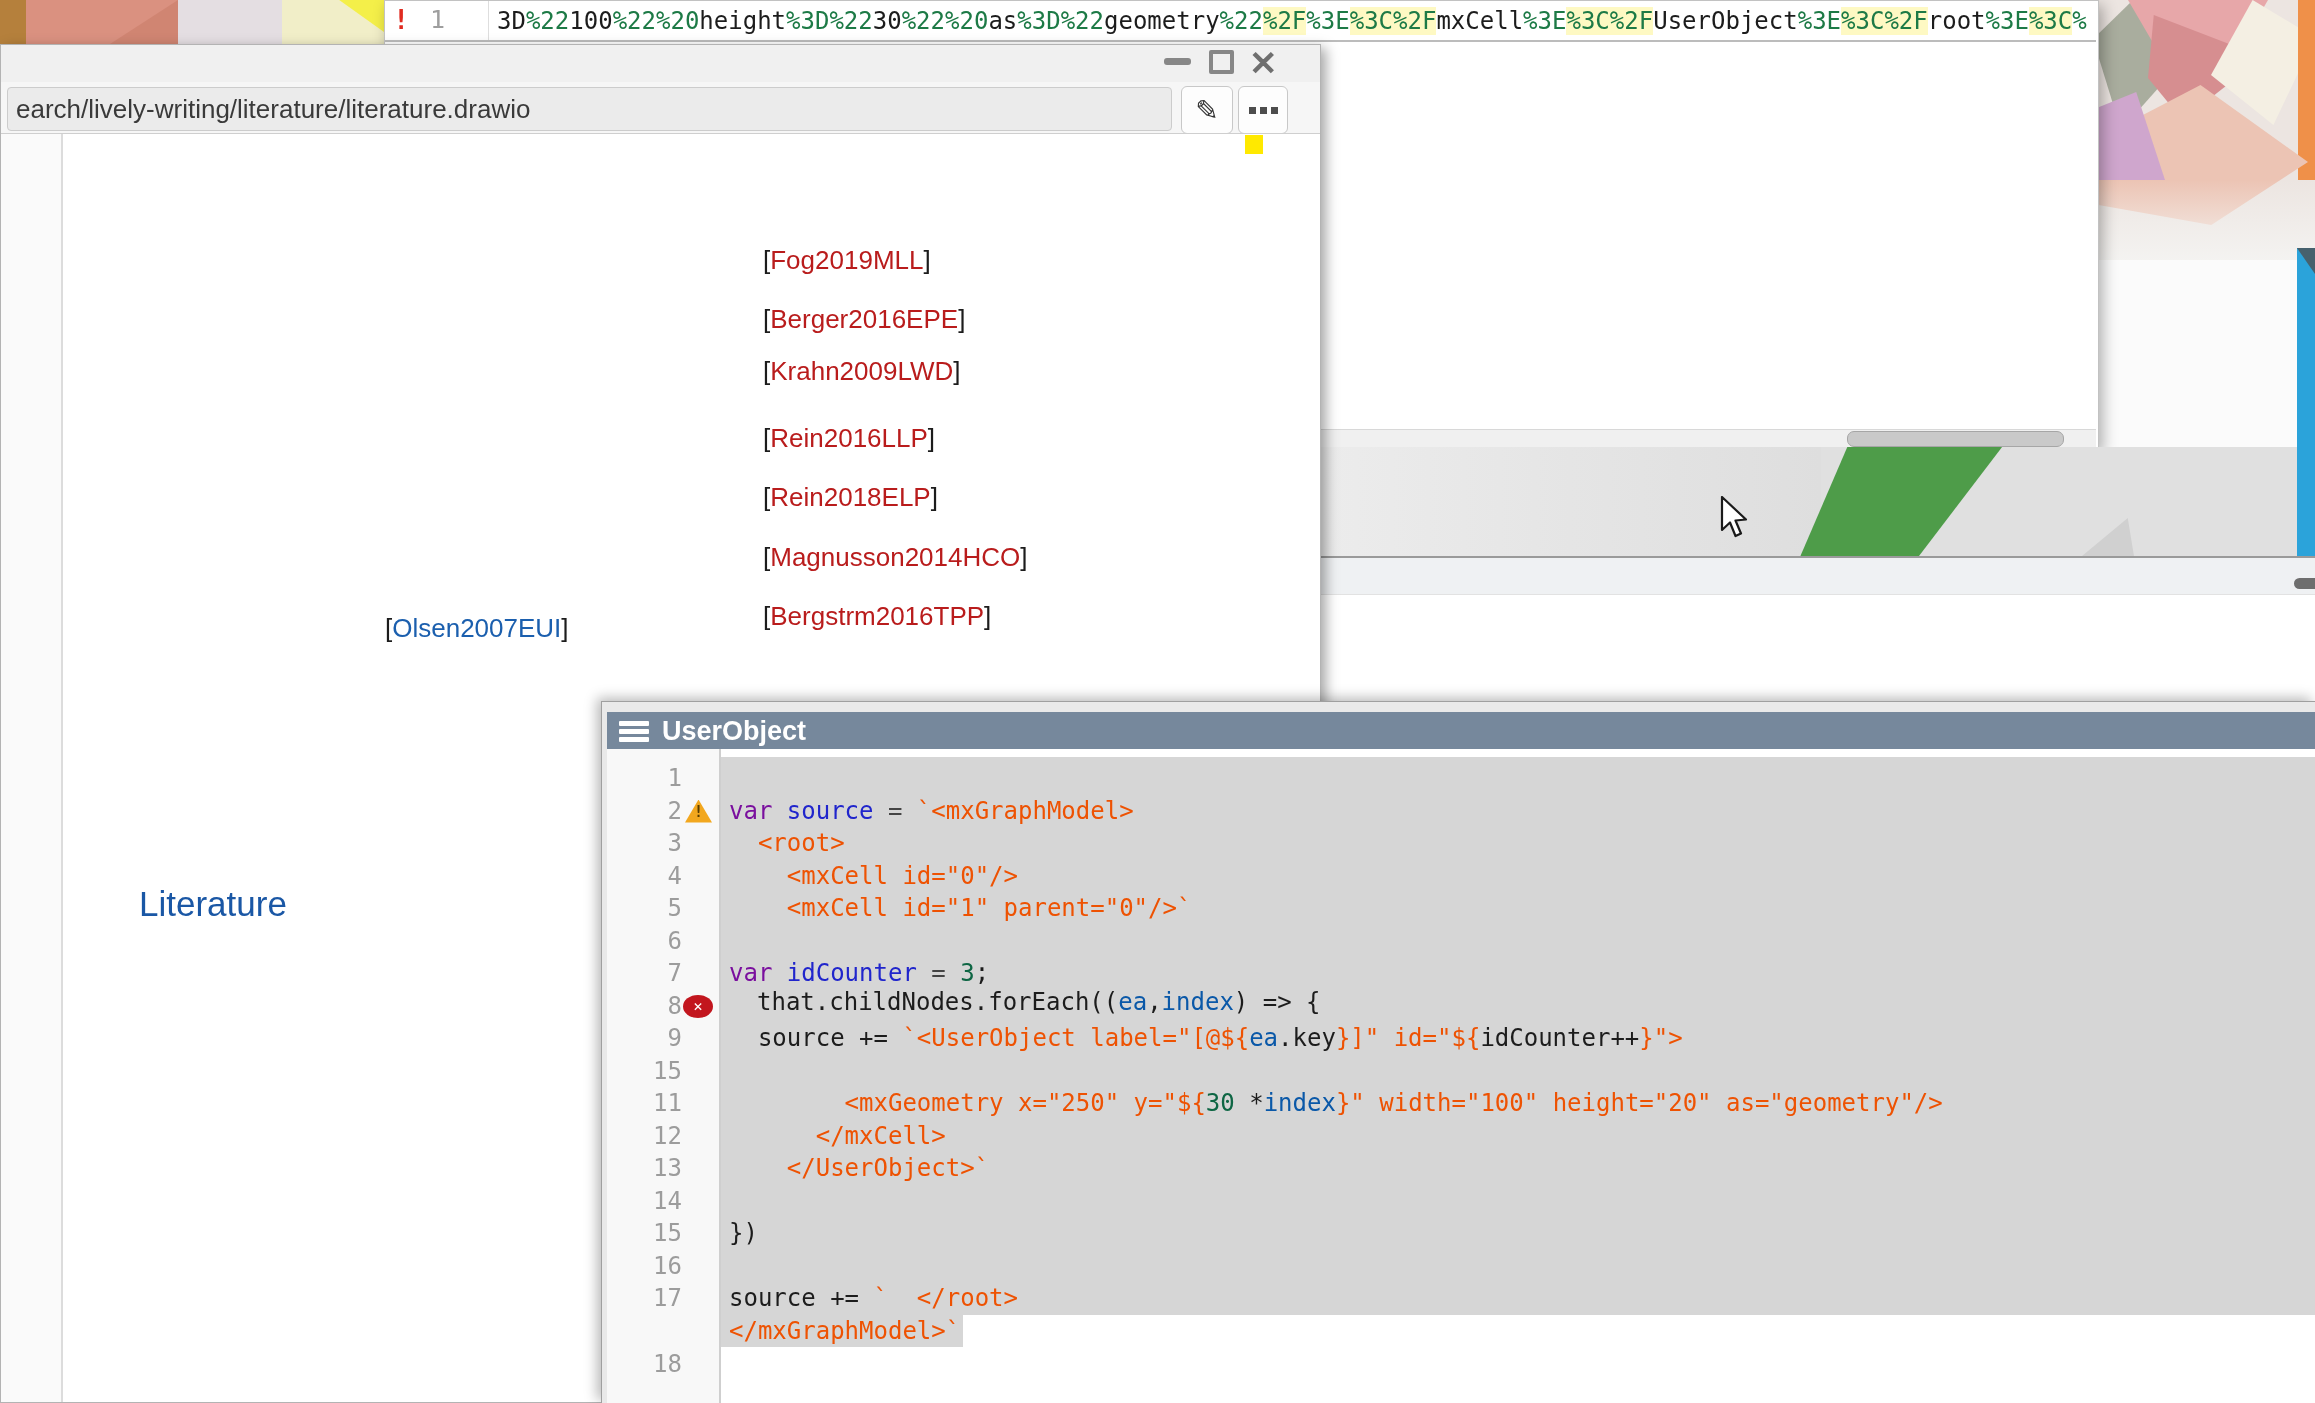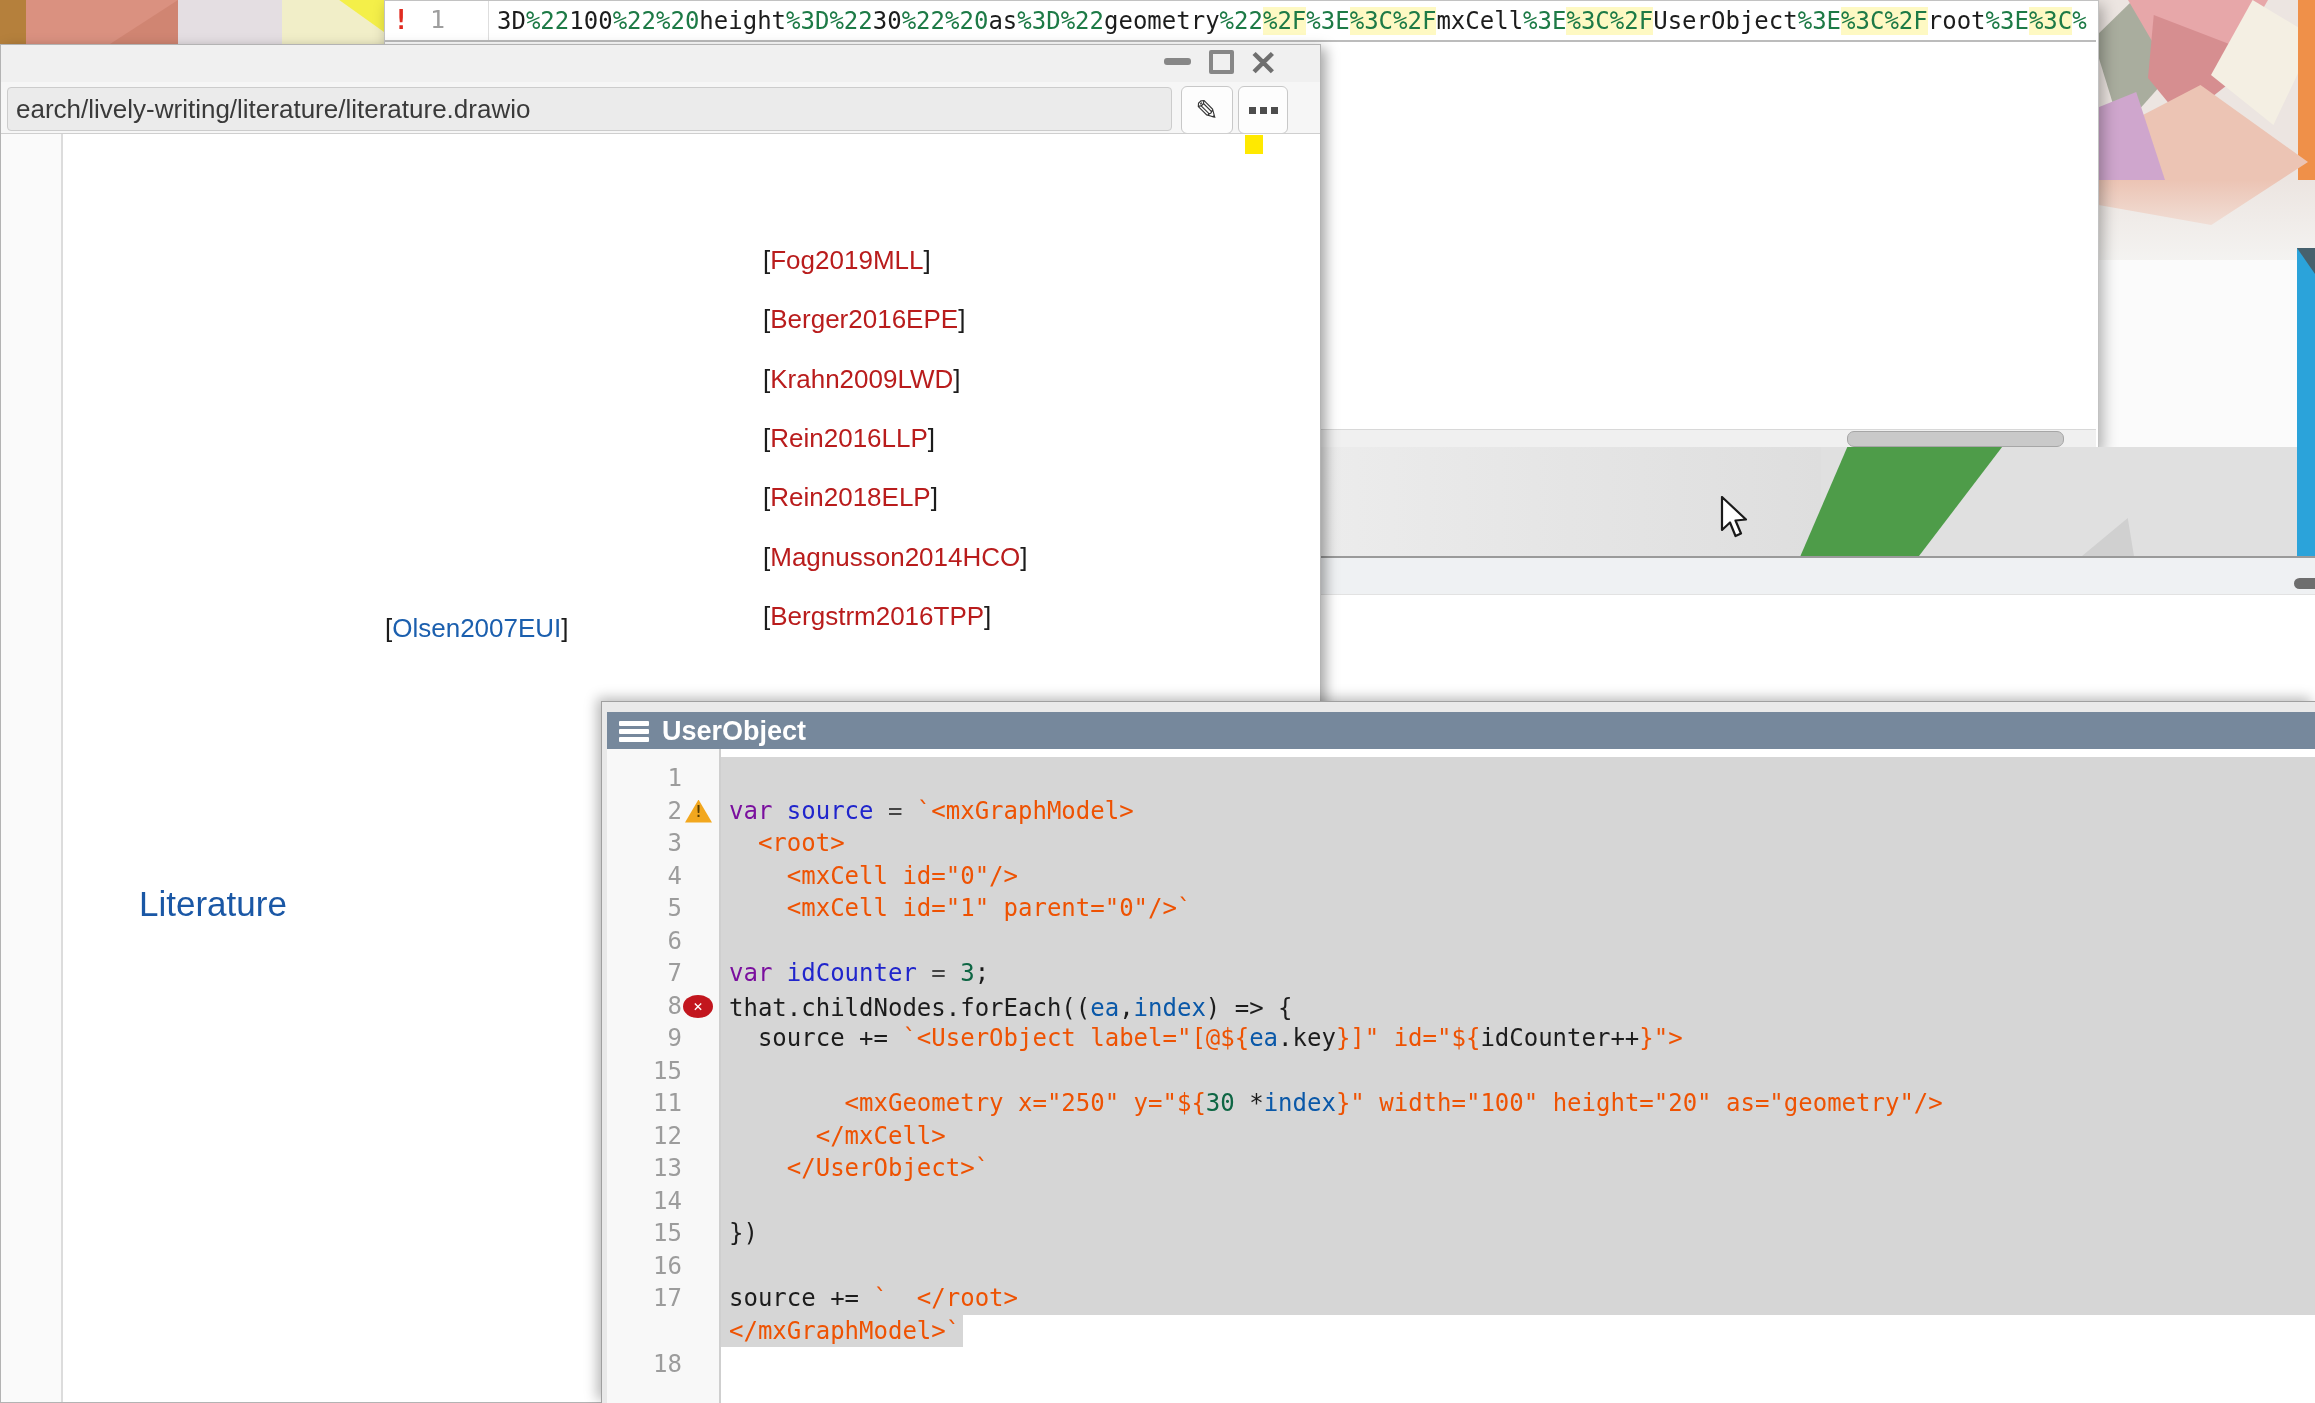--- a/index.html
+++ b/index.html
@@ -163,21 +163,21 @@
 </div>
 <div class="abs" id="dw-inner-border"></div>
 <div class="abs" id="dw-content"></div>
 <div class="abs" id="dw-leftcol"></div>
 <div class="abs" id="dw-leftline"></div>
 <div class="abs" id="dw-yellow"></div>
 
 <div class="abs" id="reference-list">
     <div class="ref" style="top: 0px;"><span>[</span><span class="lbl">Fog2019MLL</span><span>]</span></div>
     <div class="ref" style="top: 59.3px;"><span>[</span><span class="lbl">Berger2016EPE</span><span>]</span></div>
-    <div class="ref" style="top: 119px;"><span>[</span><span class="lbl">Krahn2009LWD</span><span>]</span></div>
+    <div class="ref" style="top: 111px;"><span>[</span><span class="lbl">Krahn2009LWD</span><span>]</span></div>
     <div class="ref" style="top: 177.9px;"><span>[</span><span class="lbl">Rein2016LLP</span><span>]</span></div>
     <div class="ref" style="top: 237.2px;"><span>[</span><span class="lbl">Rein2018ELP</span><span>]</span></div>
     <div class="ref" style="top: 296.5px;"><span>[</span><span class="lbl">Magnusson2014HCO</span><span>]</span></div>
     <div class="ref" style="top: 355.8px;"><span>[</span><span class="lbl">Bergstrm2016TPP</span><span>]</span></div>
   </div>
 <div class="abs" id="olsen-ref"><span>[</span><span class="lbl">Olsen2007EUI</span><span>]</span></div>
 <div class="abs" id="lit-heading">Literature</div>
 
 <div class="abs" id="ws-frame"></div>
 <div class="abs" id="ws-titlebar"></div>
@@ -213,21 +213,21 @@
     <div class="gut-row" style="top: 555px; margin-top: 44px;"><span>18</span></div>
   </div>
 <div class="abs" id="ws-lines">
     <div class="code-row" style="top: 0px;"></div>
     <div class="code-row" style="top: 32.5px;"><span class="tk-k">var </span><span class="tk-d">source</span><span class="tk-o"> = </span><span class="tk-s">`&lt;mxGraphModel&gt;</span></div>
     <div class="code-row" style="top: 65px;"><span class="tk-s">  &lt;root&gt;</span></div>
     <div class="code-row" style="top: 97.5px;"><span class="tk-s">    &lt;mxCell id="0"/&gt;</span></div>
     <div class="code-row" style="top: 130px;"><span class="tk-s">    &lt;mxCell id="1" parent="0"/&gt;`</span></div>
     <div class="code-row" style="top: 162.5px;"></div>
     <div class="code-row" style="top: 195px;"><span class="tk-k">var </span><span class="tk-d">idCounter</span><span class="tk-o"> = </span><span class="tk-n">3</span><span class="tk-p">;</span></div>
-    <div class="code-row" style="top: 230px;"><span class="tk-p">that.childNodes.forEach((</span><span class="tk-v">ea</span><span class="tk-p">,</span><span class="tk-v">index</span><span class="tk-p">) =&gt; {</span></div>
+    <div class="code-row" style="top: 224px; margin-left: 28px;"><span class="tk-p">that.childNodes.forEach((</span><span class="tk-v">ea</span><span class="tk-p">,</span><span class="tk-v">index</span><span class="tk-p">) =&gt; {</span></div>
     <div class="code-row" style="top: 260px;"><span class="tk-p">  source += </span><span class="tk-s">`&lt;UserObject label="[@${</span><span class="tk-v">ea</span><span class="tk-p">.key</span><span class="tk-s">}]" id="${</span><span class="tk-p">idCounter++</span><span class="tk-s">}"&gt;</span></div>
     <div class="code-row" style="top: 325px;"><span class="tk-s">        &lt;mxGeometry x="250" y="${</span><span class="tk-n">30</span><span class="tk-p"> *</span><span class="tk-v">index</span><span class="tk-s">}" width="100" height="20" as="geometry"/&gt;</span></div>
     <div class="code-row" style="top: 357.5px;"><span class="tk-s">      &lt;/mxCell&gt;</span></div>
     <div class="code-row" style="top: 390px;"><span class="tk-s">    &lt;/UserObject&gt;`</span></div>
     <div class="code-row" style="top: 422.5px;"></div>
     <div class="code-row" style="top: 455px;"><span class="tk-p">})</span></div>
     <div class="code-row" style="top: 487.5px;"></div>
     <div class="code-row" style="top: 520px;"><span class="tk-p">source += </span><span class="tk-s">`  &lt;/root&gt;</span></div>
     <div class="code-row" style="top: 552.5px;"><span class="tk-s">&lt;/mxGraphModel&gt;`</span></div>
   </div>

